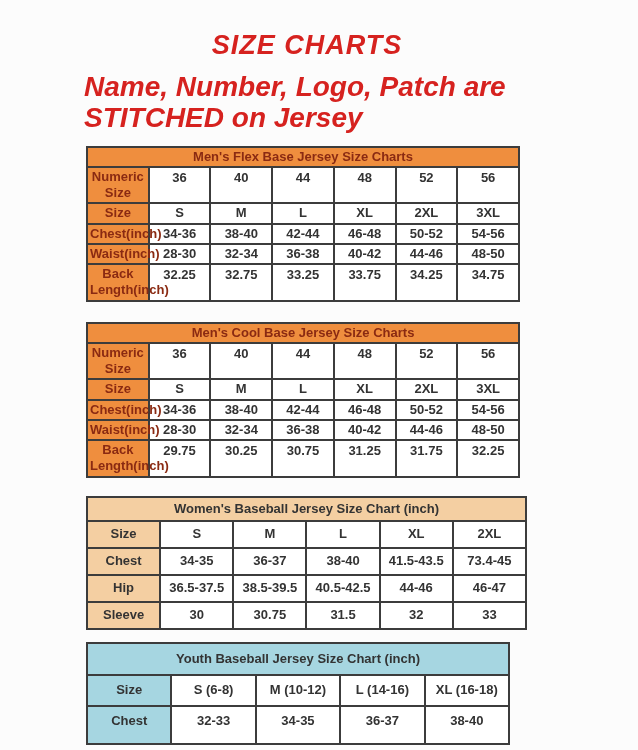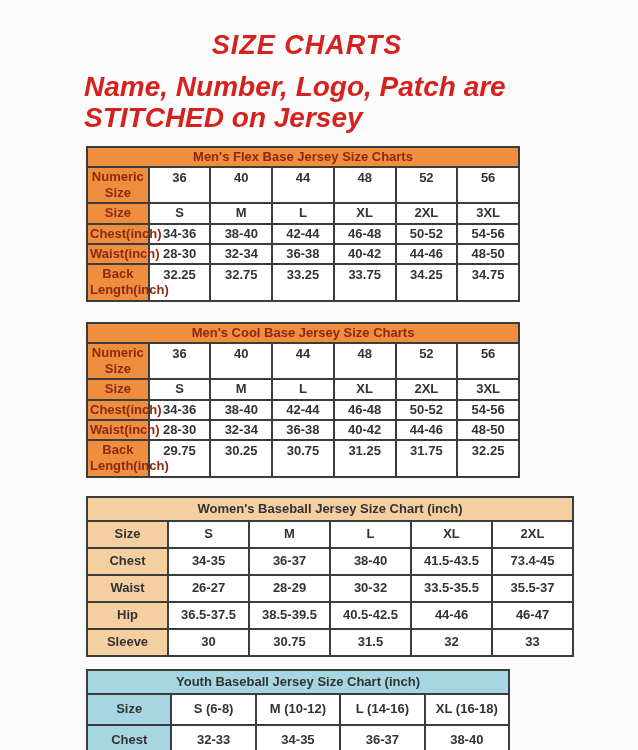--- a/index.html
+++ b/index.html
@@ -51,27 +51,27 @@
   }
   th.tbl-title{height:17px; padding:0 2px;}
   
   .t-mens{width:434px; margin-top:12px;}
   .t-mens .tbl-title{background:var(--mens-header-orange); color:var(--mens-label-text);}
   .t-mens .row-label{background:var(--mens-header-orange); color:var(--mens-label-text); width:78px;}
   .t-mens tbody tr{height:18px;}
   .t-mens tbody tr.two-line{height:35px;}
   .t-mens tbody tr.two-line td{vertical-align:top; padding-top:2px;border-radius:11px;}
   
-  .t-womens{width:488px; margin-top:18px;}
+  .t-womens{width:441px; margin-top:18px;}
   .t-womens .tbl-title{background:var(--womens-header-peach); height:24px;}
   .t-womens .row-label{background:var(--womens-header-peach); width:72px;}
   .t-womens tbody tr{height:27px;}
   
   .t-youth{width:424px; margin-top:12px;}
-  .t-youth .tbl-title{background:var(--youth-header-blue); height:24px;}
+  .t-youth .tbl-title{background:var(--youth-header-blue); height:32px;}
   .t-youth .row-label{background:var(--youth-header-blue); width:84px;}
   .t-youth tbody tr{height:31px;}
   .t-youth tbody tr:last-child th, .t-youth tbody tr:last-child td{
     height:38px; vertical-align:top; padding-top:6px;
   }
   .gap-lg{margin-top:20px;}
 </style>
 </head>
 <body>
 
@@ -208,28 +208,20 @@
         </tr>
         <tr>
           <th class="row-label">Chest</th>
           <td>34-35</td>
           <td>36-37</td>
           <td>38-40</td>
           <td>41.5-43.5</td>
           <td>73.4-45</td>
         </tr>
         <tr>
-          <th class="row-label">Waist</th>
-          <td>26-27</td>
-          <td>28-29</td>
-          <td>30-32</td>
-          <td>33.5-35.5</td>
-          <td>35.5-37</td>
-        </tr>
-        <tr>
           <th class="row-label">Hip</th>
           <td>36.5-37.5</td>
           <td>38.5-39.5</td>
           <td>40.5-42.5</td>
           <td>44-46</td>
           <td>46-47</td>
         </tr>
         <tr>
           <th class="row-label">Sleeve</th>
           <td>30</td>

